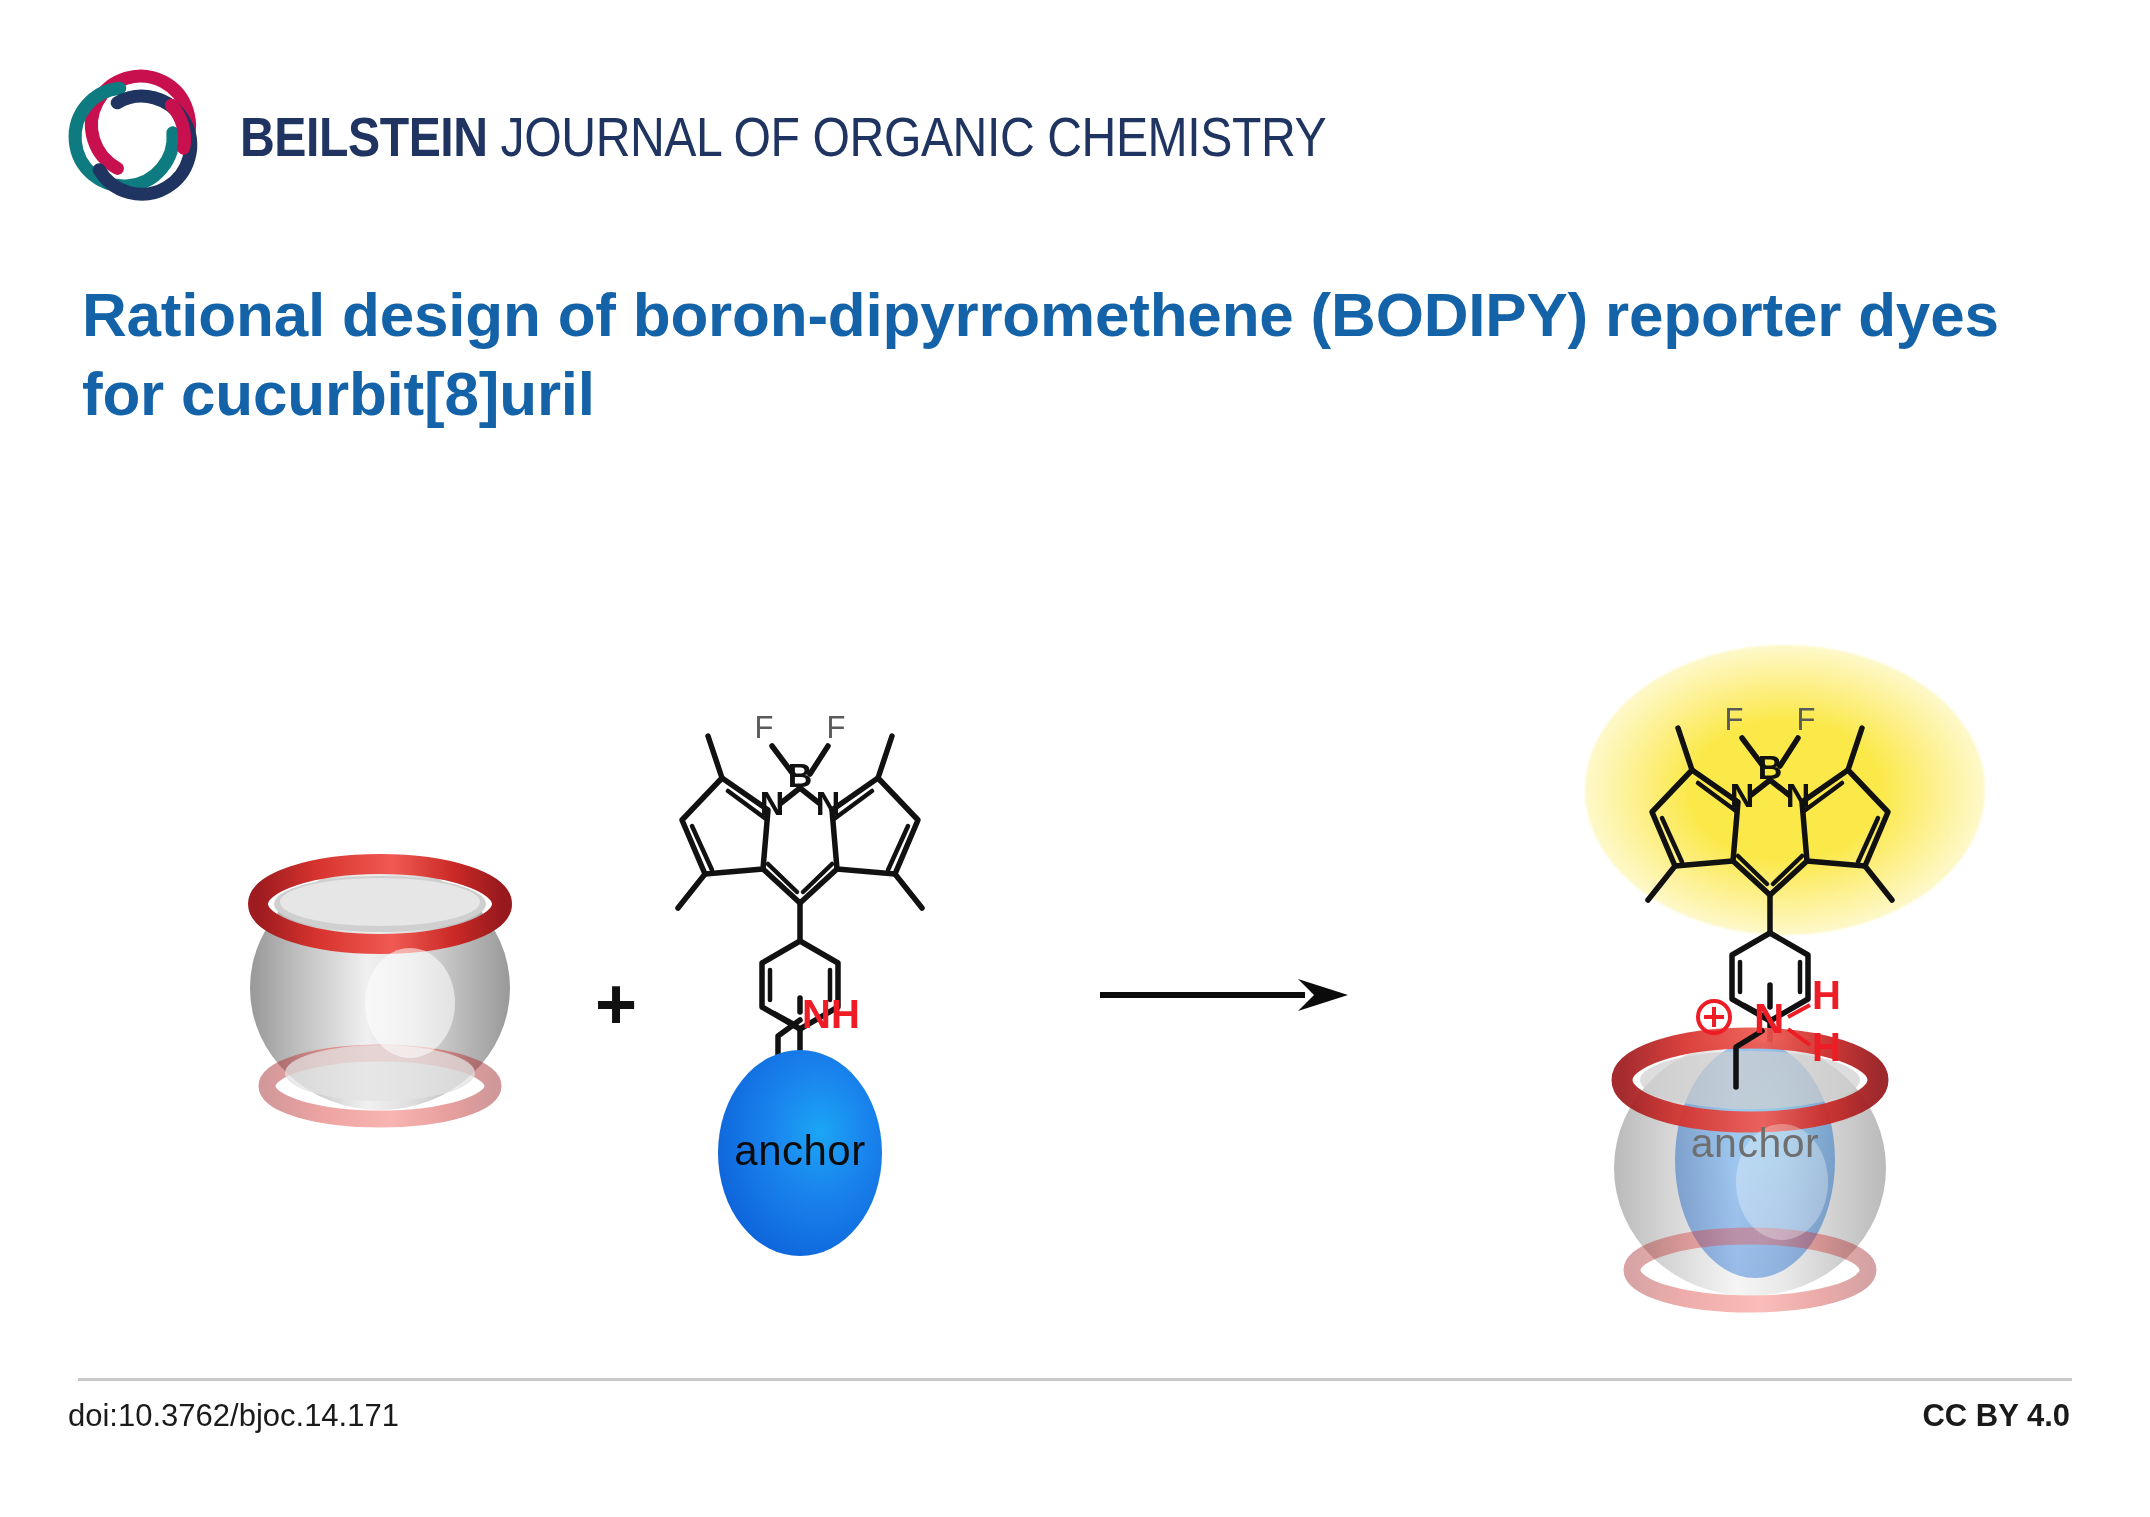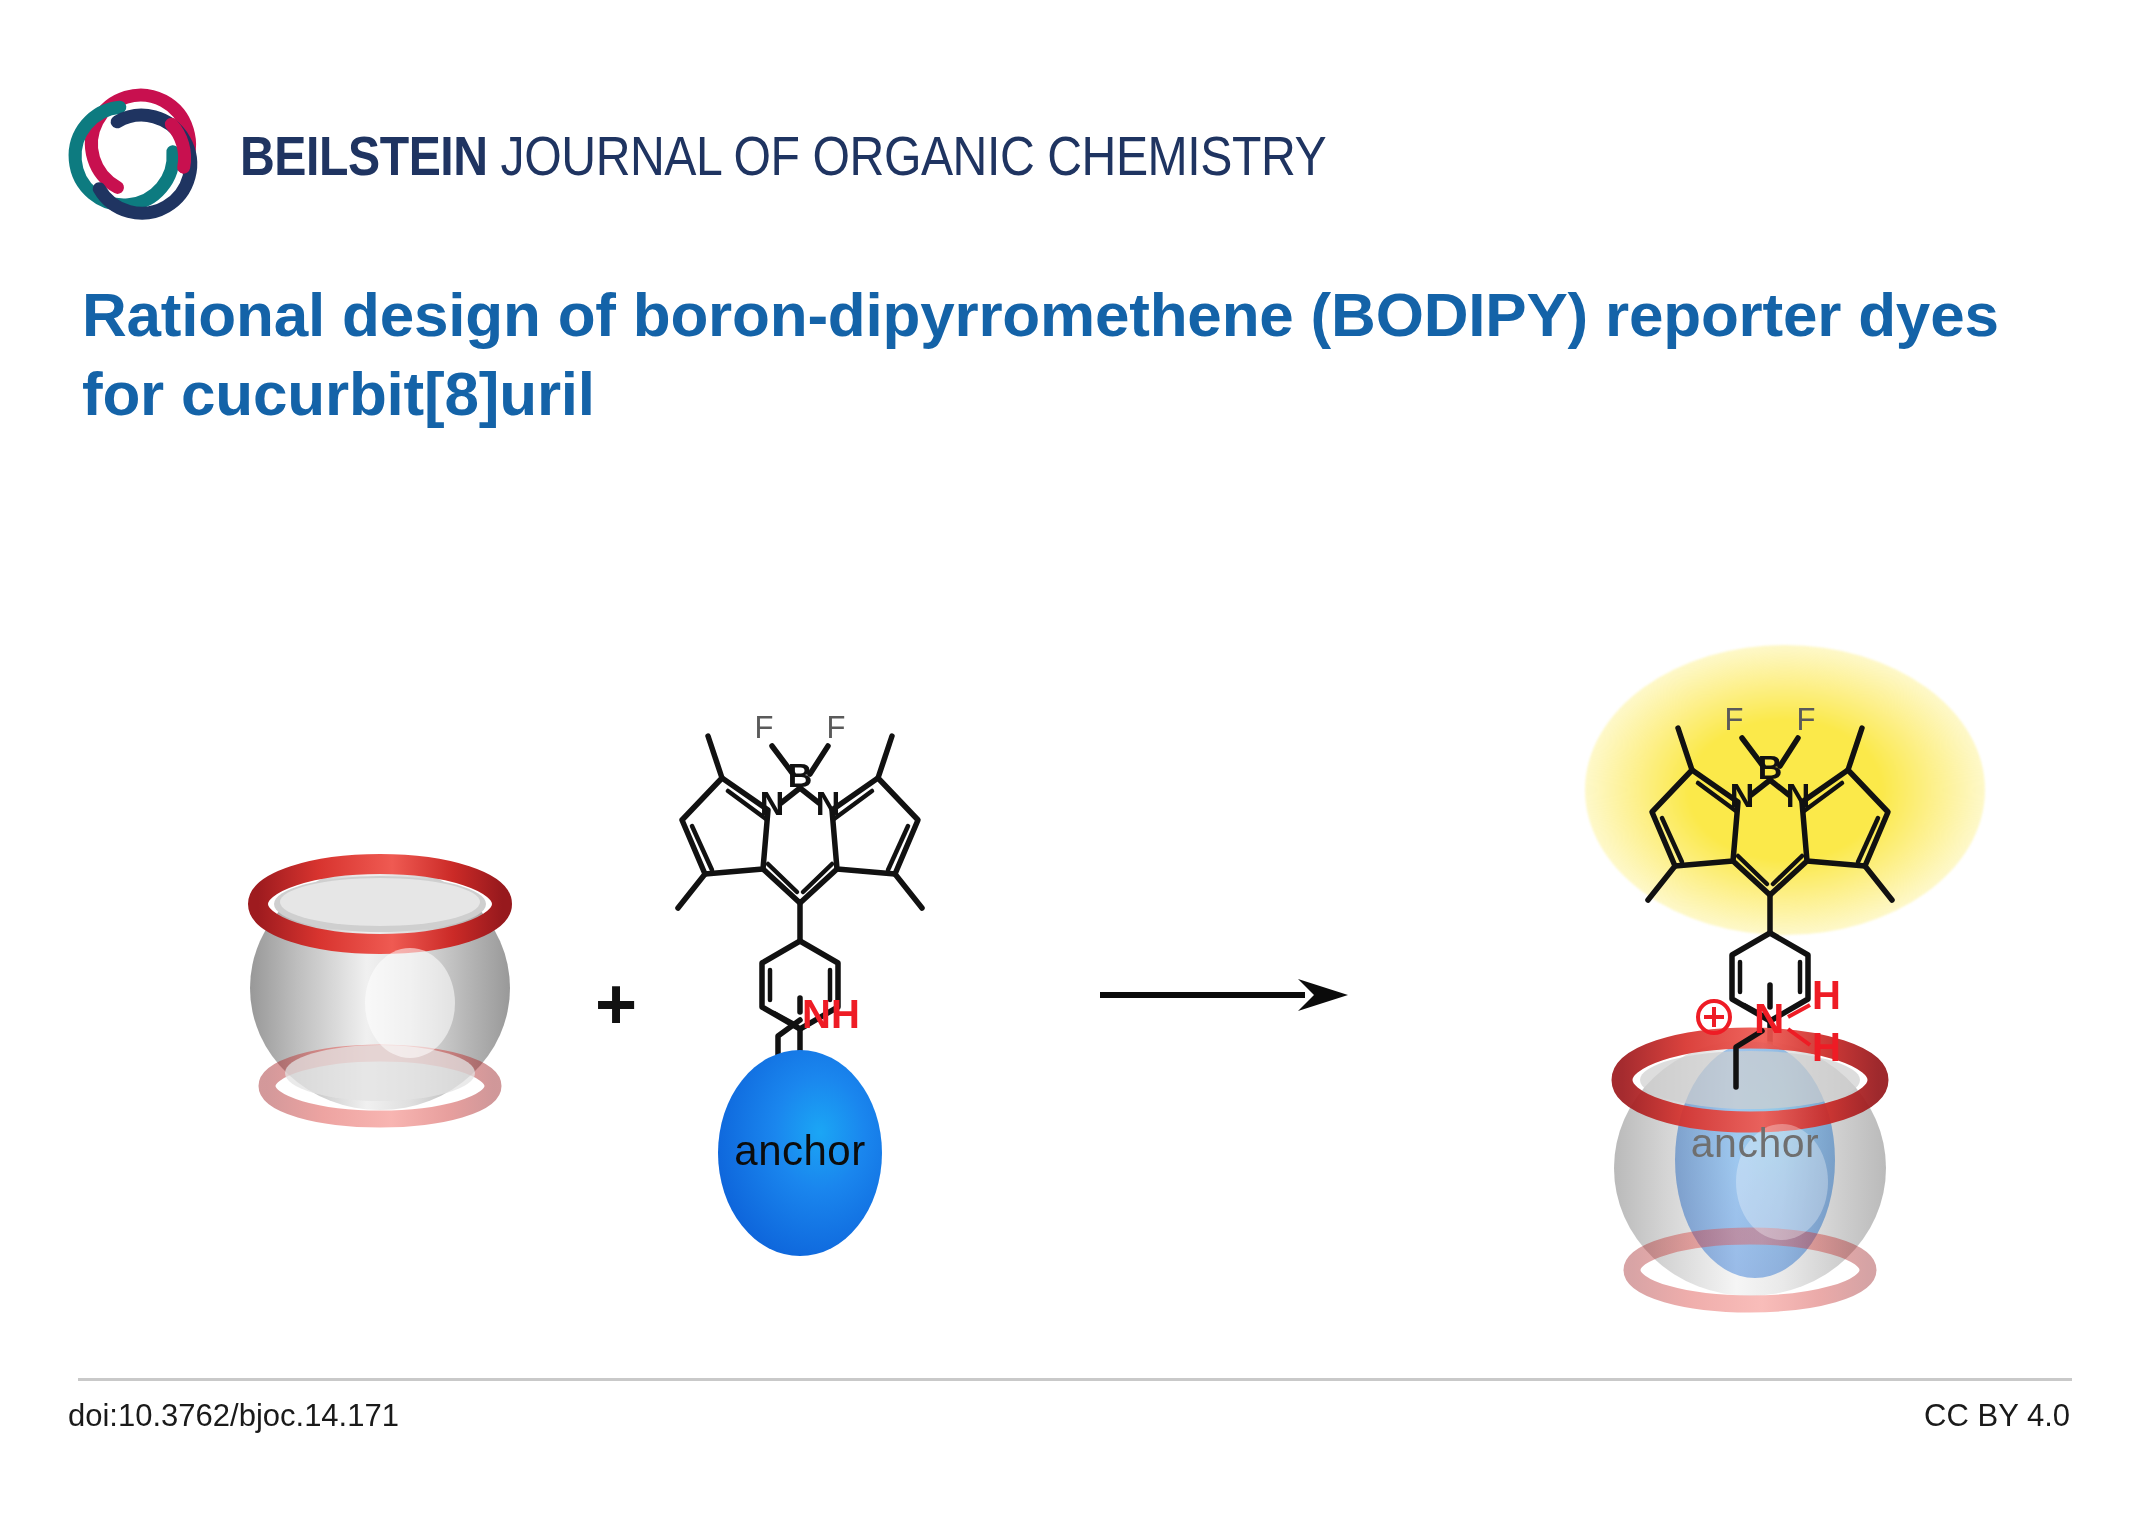--- a/index.html
+++ b/index.html
@@ -7,21 +7,21 @@
     width:2150px;height:1517px;
     background:#ffffff;
     font-family:"Liberation Sans", sans-serif;
     overflow:hidden;
     position:relative;
   }
   .page{position:absolute;inset:0;}
 
   
   .header{
-    position:absolute;left:0;top:0;width:1980px;height:205px;margin-top:19px;
+    position:absolute;left:0;top:0;width:1980px;height:205px;
   }
   .logo-mark{
     position:absolute;left:78px;top:78px;width:115px;height:115px;
   }
   .journal-name{
     position:absolute;left:240px;top:104px;
     font-size:56px;letter-spacing:-0.5px;white-space:nowrap;
     color:#1f3461;
     font-family:"Liberation Sans", sans-serif;
     transform:scaleX(0.86);transform-origin:left center;
@@ -116,21 +116,21 @@
   .footer-rule{
     position:absolute;left:78px;top:1378px;width:1994px;height:3px;
     background:#c9c9c9;
   }
   .doi{
     position:absolute;left:68px;top:1398px;
     font-size:31px;color:#1a1a1a;
   }
   .license{
     position:absolute;right:80px;top:1398px;
-    font-size:31px;color:#1a1a1a;
+    font-size:31px;color:#1a1a1a;font-weight:bold;
   }
   svg{display:block;overflow:visible;}
 </style>
 </head>
 <body>
 
 <div class="page">
 
   <div class="header">
 

